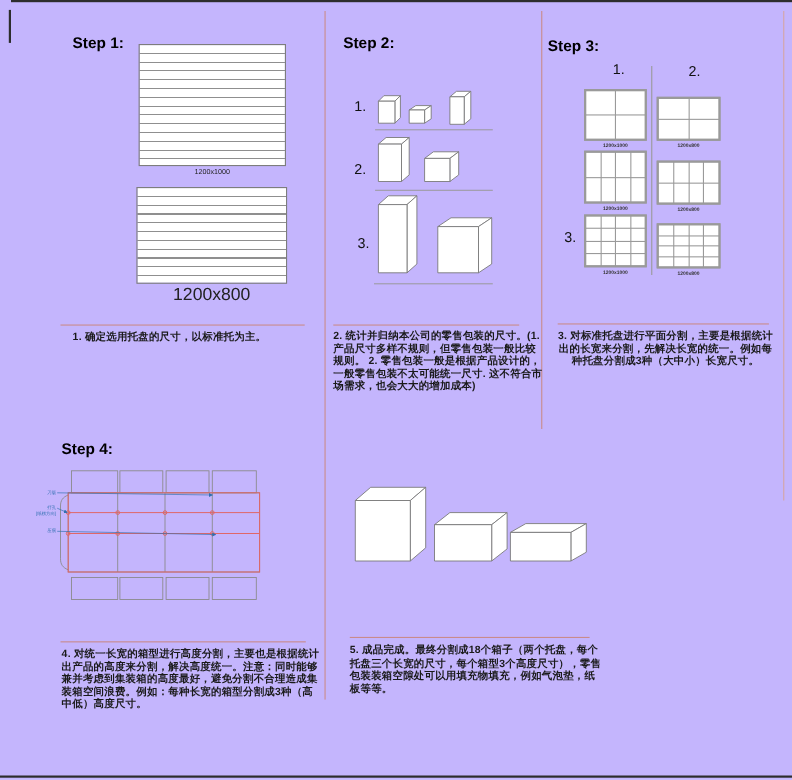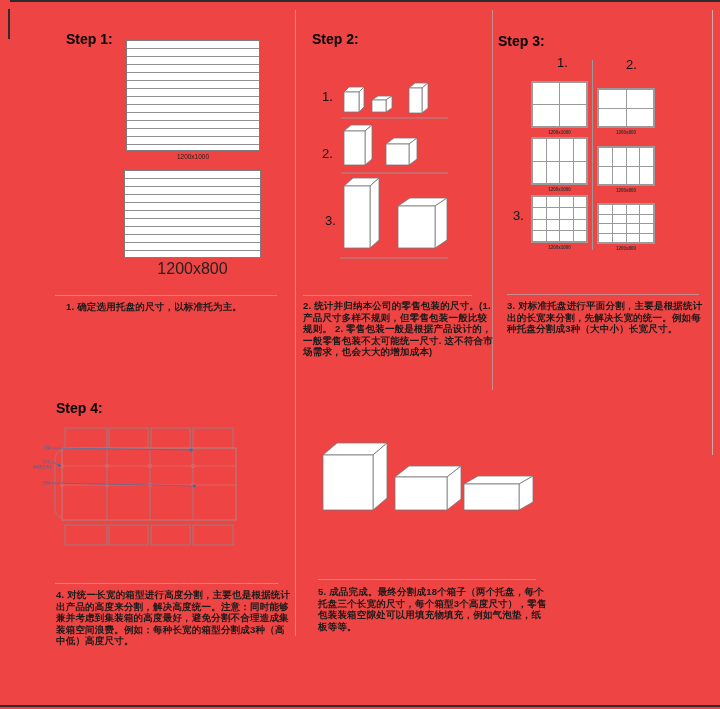--- a/index.html
+++ b/index.html
@@ -1,16 +1,16 @@
 <!DOCTYPE html>
 <html><head>
 <meta charset="utf-8">
 <style>
   html,body{margin:0;padding:0;background:#fff;}
-  #canvas{position:relative;width:720px;height:709px;background:#ef4444;overflow:hidden;
+  #canvas{position:relative;width:720px;height:709px;background:#c4b5fd;overflow:hidden;
           font-family:"Liberation Sans","DejaVu Sans",sans-serif;color:#111;}
   .step-title{position:absolute;font-size:14px;font-weight:bold;color:#000;}
   .num{position:absolute;font-size:13px;color:#111;}
   .cap{position:absolute;font-size:9.5px;font-weight:bold;color:#1a1a1a;line-height:11.6px;letter-spacing:.2px;}
   .cap p{margin:0;}
   .hrule{position:absolute;height:1px;background:#c98b8b;}
   .vline{position:absolute;width:1px;background:#c98b8b;}
   .pallet{position:absolute;border:1px solid #7d7d7d;box-sizing:border-box;
           background:repeating-linear-gradient(to bottom,#fff 0,#fff 7px,#8f8f8f 7px,#8f8f8f 8px);}
   .pallet-label{position:absolute;text-align:center;color:#222;}
@@ -175,21 +175,21 @@
       <div></div>
       <div></div>
       <div></div>
       <div></div>
       <div></div>
       <div></div>
     </div>
   <div class="grid-label" style="left:597px;top:246px;width:58px;">1200x800</div>
 
   <div class="hrule" style="left:507px;top:294px;width:192px;"></div>
-  <div class="cap" style="left:507px;top:300px;width:196px;">3. 对标准托盘进行平面分割，主要是根据统计出的长宽来分割，先解决长宽的统一。例如每种托盘分割成3种（大中小）长宽尺寸。</div>
+  <div class="cap" style="left:507px;top:300px;width:196px;text-align:center;">3. 对标准托盘进行平面分割，主要是根据统计出的长宽来分割，先解决长宽的统一。例如每种托盘分割成3种（大中小）长宽尺寸。</div>
 
   <div class="step-title" style="left:56px;top:400px;">Step 4:</div>
 
   <svg style="left:30px;top:420px;" width="260" height="150" viewBox="30 420 260 150">
     <defs>
       <marker id="arr" markerWidth="6" markerHeight="6" refX="5" refY="3" orient="auto">
         <path d="M0,0 L6,3 L0,6 z" fill="#2e6fb0"></path>
       </marker>
     </defs>
 

